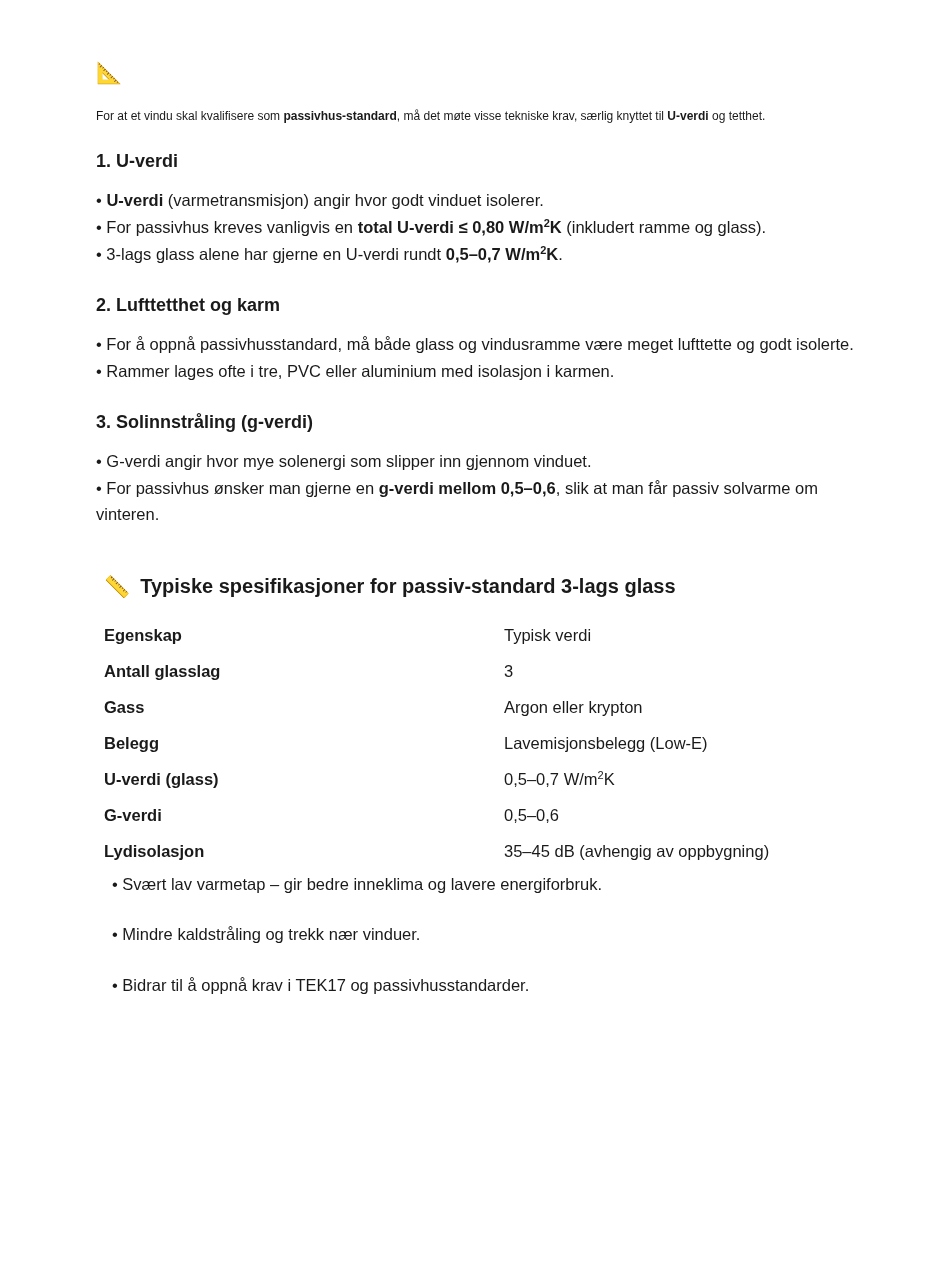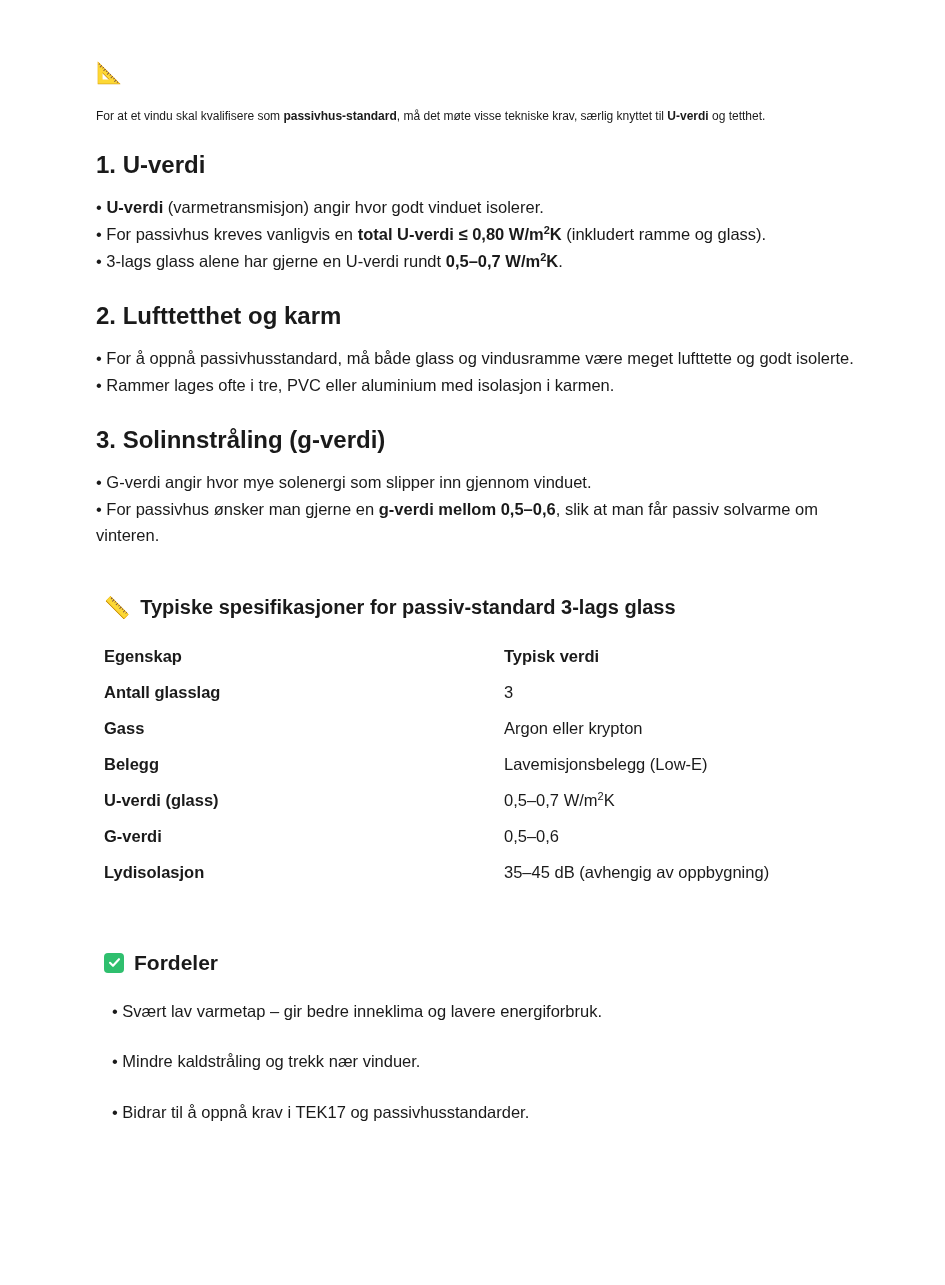--- a/index.html
+++ b/index.html
@@ -32,21 +32,21 @@
     font-size: 21px;
     line-height: 1;
     display: inline-block;
   }
   p.intro {
     font-size: 12px;
     line-height: 1.5;
     margin: 0 0 26px 0;
   }
   h2.num-head {
-    font-size: 24px;
+    font-size: 18px;
     font-weight: bold;
     margin: 0 0 16px 0;
   }
   h2.num-head.indent {
     padding-left: 18px;
     text-indent: -18px;
   }
   .bullets {
     margin: 0 0 28px 0;
     font-size: 16.5px;
@@ -82,21 +82,21 @@
     width: 400px;
     font-weight: bold;
   }
   table.spec td.v {
     font-weight: normal;
   }
   table.spec tr.header td {
     font-weight: bold;
   }
   table.spec tr.header td.v {
-    font-weight: bold;
+    font-weight: normal;
   }
   h2.fordeler-head {
     font-size: 21px;
     font-weight: bold;
     margin: 58px 0 24px 8px;
     display: flex;
     align-items: center;
     gap: 10px;
   }
   .check-box {
@@ -179,28 +179,20 @@
           <td class="k">G-verdi</td>
           <td class="v">0,5–0,6</td>
         </tr>
         <tr>
           <td class="k">Lydisolasjon</td>
           <td class="v">35–45 dB (avhengig av oppbygning)</td>
         </tr>
       </tbody>
   </table>
 
-  <h2 class="fordeler-head">
-    <span class="check-box">
-      <svg width="13" height="13" viewBox="0 0 13 13" aria-hidden="true">
-        <path d="M2 6.8 L5 9.8 L11 3.2" fill="none" stroke="#ffffff" stroke-width="2.1" stroke-linecap="round" stroke-linejoin="round"></path>
-      </svg>
-    </span>
-    <span>Fordeler</span>
-  </h2>
 
   <div class="fordeler-list">
       <div class="b-item">• Svært lav varmetap – gir bedre inneklima og lavere energiforbruk.</div>
       <div class="b-item">• Mindre kaldstråling og trekk nær vinduer.</div>
       <div class="b-item">• Bidrar til å oppnå krav i TEK17 og passivhusstandarder.</div>
     </div>
 
 </div>
 
 </body></html>

